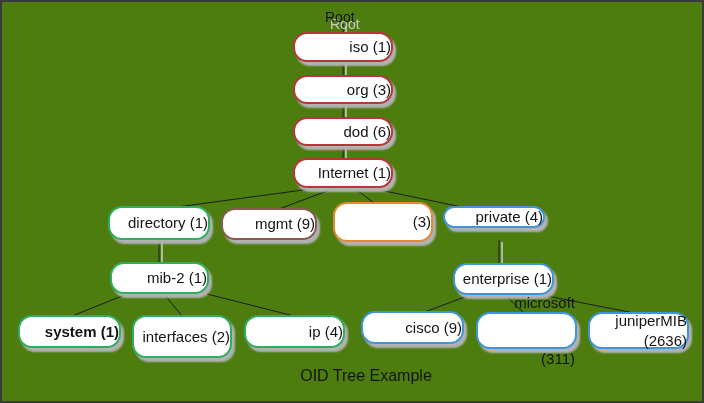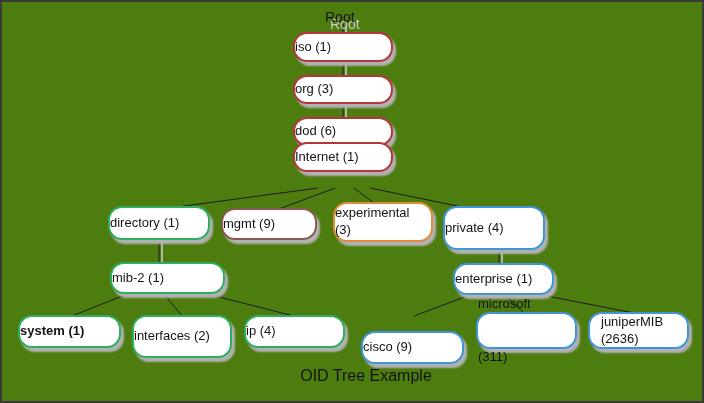--- a/index.html
+++ b/index.html
@@ -12,22 +12,22 @@
     font-family:"Liberation Sans", sans-serif;
     overflow:hidden;
   }
   #edges{position:absolute;left:0;top:0;width:704px;height:403px;pointer-events:none;}
   .node{
     position:absolute;
     box-sizing:border-box;
     background:#ffffff;
     border:2px solid #888;
     border-radius:14px;
-    display:flex;flex-direction:column;align-items:flex-start;justify-content:center;
-    font-size:13px;line-height:1.3;color:#141414;
+    display:flex;flex-direction:column;align-items:flex-end;justify-content:center;
+    font-size:15px;line-height:1.3;color:#141414;
     box-shadow:3px 4px 2px #b2b2b2;
     text-align:center;
     white-space:nowrap;
   }
   .root-ghost{
     position:absolute;left:328px;top:14px;
     font-size:14px;color:#c9c9c9;
   }
   .root-label{
     position:absolute;left:323px;top:7px;
@@ -71,52 +71,51 @@
   <div id="nodes">
       <div class="node" style="left: 291px; top: 30px; width: 100px; height: 30px; border-color: rgb(180, 55, 59);">
         <span>iso (1)</span>
       </div>
       <div class="node" style="left: 291px; top: 73px; width: 100px; height: 29px; border-color: rgb(180, 55, 59);">
         <span>org (3)</span>
       </div>
       <div class="node" style="left: 291px; top: 115px; width: 100px; height: 29px; border-color: rgb(180, 55, 59);">
         <span>dod (6)</span>
       </div>
-      <div class="node" style="left: 291px; top: 140px; width: 100px; height: 30px; border-color: rgb(180, 55, 59);">
+      <div class="node" style="left: 291px; top: 156px; width: 100px; height: 30px; border-color: rgb(180, 55, 59);">
         <span>Internet (1)</span>
       </div>
       <div class="node" style="left: 106px; top: 204px; width: 102px; height: 34px; border-color: rgb(47, 174, 96);">
         <span>directory (1)</span>
       </div>
       <div class="node" style="left: 219px; top: 206px; width: 96px; height: 32px; border-color: rgb(138, 90, 80);">
         <span>mgmt (9)</span>
       </div>
       <div class="node" style="left: 331px; top: 200px; width: 100px; height: 40px; border-color: rgb(224, 138, 58);">
-        <span>experimental</span>
         <span>(3)</span>
       </div>
-      <div class="node" style="left: 441px; top: 204px; width: 102px; height: 44px; border-color: rgb(64, 149, 217);">
+      <div class="node" style="left: 441px; top: 204px; width: 102px; height: 22px; border-color: rgb(64, 149, 217);">
         <span>private (4)</span>
       </div>
-      <div class="node" style="left: 108px; top: 260px; width: 115px; height: 32px; border-color: rgb(47, 174, 96);">
+      <div class="node" style="left: 108px; top: 260px; width: 99px; height: 32px; border-color: rgb(47, 174, 96);">
         <span>mib-2 (1)</span>
       </div>
       <div class="node" style="left: 451px; top: 261px; width: 101px; height: 32px; border-color: rgb(64, 149, 217);">
         <span>enterprise (1)</span>
       </div>
       <div class="node" style="left: 16px; top: 313px; width: 103px; height: 33px; border-color: rgb(47, 174, 96); font-weight: bold;">
         <span>system (1)</span>
       </div>
       <div class="node" style="left: 130px; top: 313px; width: 100px; height: 43px; border-color: rgb(47, 174, 96);">
         <span>interfaces (2)</span>
       </div>
       <div class="node" style="left: 242px; top: 313px; width: 101px; height: 33px; border-color: rgb(47, 174, 96);">
         <span>ip (4)</span>
       </div>
-      <div class="node" style="left: 359px; top: 329px; width: 103px; height: 33px; border-color: rgb(64, 149, 217);">
+      <div class="node" style="left: 359px; top: 309px; width: 103px; height: 33px; border-color: rgb(64, 149, 217);">
         <span>cisco (9)</span>
       </div>
       <div class="node" style="left: 474px; top: 310px; width: 101px; height: 37px; border-color: rgb(64, 149, 217); gap: 36px;">
         <span>microsoft</span>
         <span>(311)</span>
       </div>
       <div class="node" style="left: 586px; top: 310px; width: 101px; height: 37px; border-color: rgb(64, 149, 217); padding-left: 11px;">
         <span>juniperMIB</span>
         <span>(2636)</span>
       </div>

